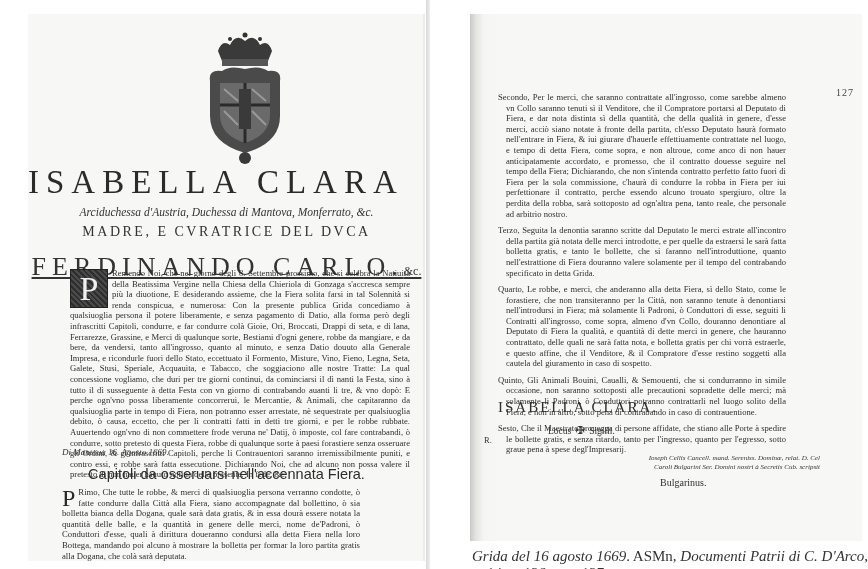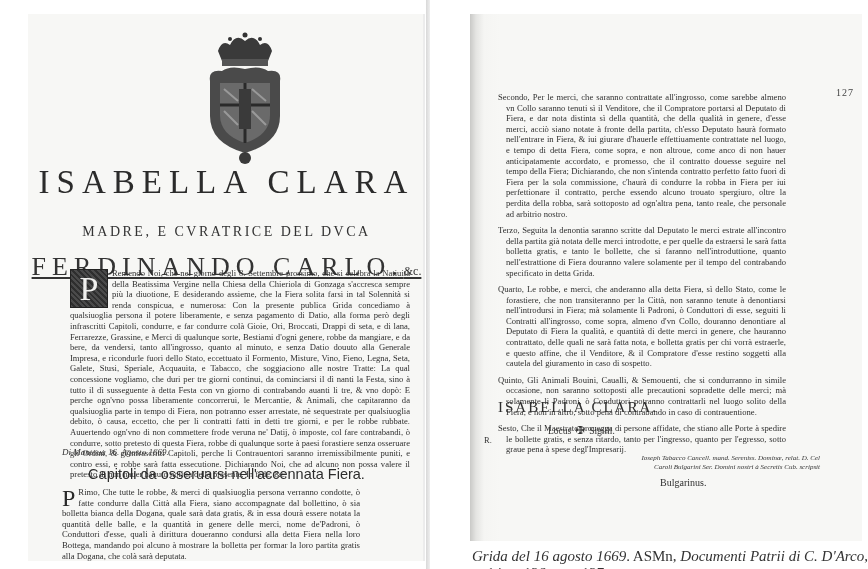--- a/index.html
+++ b/index.html
@@ -24,21 +24,21 @@
     .page-right {
       left: 470px; top: 14px; width: 392px; height: 527px;
       background: linear-gradient(to right, #c9c9c7 0px, #e4e4e2 6px, #f5f5f3 14px, #f7f7f5 30px);
     }
 
     
     .coat {
       position: absolute; left: 172px; top: 17px; width: 90px; height: 135px;
     }
     .title-main {
-      position: absolute; left: 0; right: 0; top: 150px; text-align: center;
+      position: absolute; left: 0; right: 0; top: 150px; text-align: left;
       font-family: "Liberation Serif", serif;
       font-size: 33px; letter-spacing: 7px; color: #2b2b2b; line-height: 36px;
     }
     .subtitle {
       position: absolute; left: 0; right: 0; text-align: center;
       font-family: "Liberation Serif", serif; color: #333;
     }
     .subtitle.s1 { top: 192px; font-size: 11.5px; font-style: italic; }
     .subtitle.s2 { top: 210px; font-size: 14px; letter-spacing: 2.5px; }
     .subtitle.s3 { top: 239px; font-size: 26px; letter-spacing: 6px; line-height: 28px; text-decoration: underline; }
@@ -127,20 +127,21 @@
 
     <path d="M10 50 Q8 38 22 40 Q30 34 45 38 Q60 34 68 40 Q82 38 80 50 L80 85 Q80 112 45 122 Q10 112 10 85 Z" fill="#4a4a4a"></path>
     <path d="M20 52 L70 52 L70 84 Q70 104 45 112 Q20 104 20 84 Z" fill="#6a6a6a"></path>
     <path d="M45 52 L45 112 M20 74 L70 74" stroke="#2a2a2a" stroke-width="3"></path>
     <rect x="39" y="58" width="12" height="40" fill="#3a3a3a"></rect>
     <path d="M24 58 L38 70 M52 58 L66 70 M24 80 L38 94 M52 80 L66 94" stroke="#999" stroke-width="2"></path>
     <circle cx="45" cy="127" r="6" fill="#3a3a3a"></circle>
   </svg>
 
   <div class="title-main">ISABELLA CLARA</div>
+  <div class="subtitle s1">Arciduchessa d'Austria, Duchessa di Mantova, Monferrato, &amp;c.</div>
   <div class="subtitle s2">MADRE, E CVRATRICE DEL DVCA</div>
   <div class="subtitle s3">
     <span>FERDINANDO CARLO.</span><span class="amp">&amp;c.</span>
   </div>
 
   <div class="body-block">
     <span class="drop-cap">P</span>
     <span>Remendo Noi, che nel giorno degli 8. Settembre prossimo, che si celebra la Natiuità della Beatissima Vergine nella Chiesa della Chieriola di Gonzaga s'accresca sempre più la diuotione, E desiderando assieme, che la Fiera solita farsi in tal Solennità si renda conspicua, e numerosa: Con la presente publica Grida concediamo à qualsiuoglia persona il potere liberamente, e senza pagamento di Datio, alla forma però degli infrascritti Capitoli, condurre, e far condurre colà Gioie, Ori, Broccati, Drappi di seta, e di lana, Ferrarezze, Grassine, e Merci di qualunque sorte, Bestiami d'ogni genere, robbe da mangiare, e da bere, da vendersi, tanto all'ingrosso, quanto al minuto, e senza Datio douuto alla Generale Impresa, e ricondurle fuori dello Stato, eccettuato il Formento, Misture, Vino, Fieno, Legna, Seta, Galete, Stusi, Speriale, Acquauita, e Tabacco, che soggiaciono alle nostre Tratte: La qual concessione vogliamo, che duri per tre giorni continui, da cominciarsi il dì nanti la Festa, sino à tutto il dì susseguente à detta Festa con vn giorno di contrabando auanti li tre, &amp; vno dopò: E perche ogn'vno possa liberamente concorrerui, le Mercantie, &amp; Animali, che capitaranno da qualsiuoglia parte in tempo di Fiera, non potranno esser arrestate, nè sequestrate per qualsiuoglia debito, ò causa, eccetto, che per li contratti fatti in detti tre giorni, e per le robbe rubbate. Auuertendo ogn'vno di non commettere frode veruna ne' Datij, ò imposte, col fare contrabandi, ò condurre, sotto pretesto di questa Fiera, robbe di qualunque sorte à paesi forastiere senza osseruare gli Ordini, &amp; gl'infrascritti Capitoli, perche li Contrauentori saranno irremissibilmente puniti, e contro essi, e robbe sarà fatta essecutione. Dichiarando Noi, che ad alcuno non possa valere il pretesto di non hauer hauuto notitia della presente. In fede, &amp;c.</span>
   </div>
 
@@ -170,21 +171,21 @@
 
   <div class="locus">
     <span>Locus</span>
     <span class="cross">✠</span>
     <span>Sigilli.</span>
   </div>
 
   <div class="r-mark">R.</div>
 
   <div class="cancell">
-    <div>Ioseph Tabacco Cancell. mand. Sereniss. Dominæ, relat. D. Cel</div>
+    <div>Ioseph Cellis Cancell. mand. Sereniss. Dominæ, relat. D. Cel</div>
     <div>Caroli Bulgarini Ser. Domini nostri à Secretis Cub. scripsit</div>
   </div>
 
   <div class="bulgarinus">Bulgarinus.</div>
 </div>
 
 <div class="caption">
   <i>Grida del 16 agosto 1669</i><span>. ASMn, </span><i>Documenti Patrii di C. D'Arco</i><span>, n. 14, c. 126 v., c. 127 r.</span>
 </div>
 

